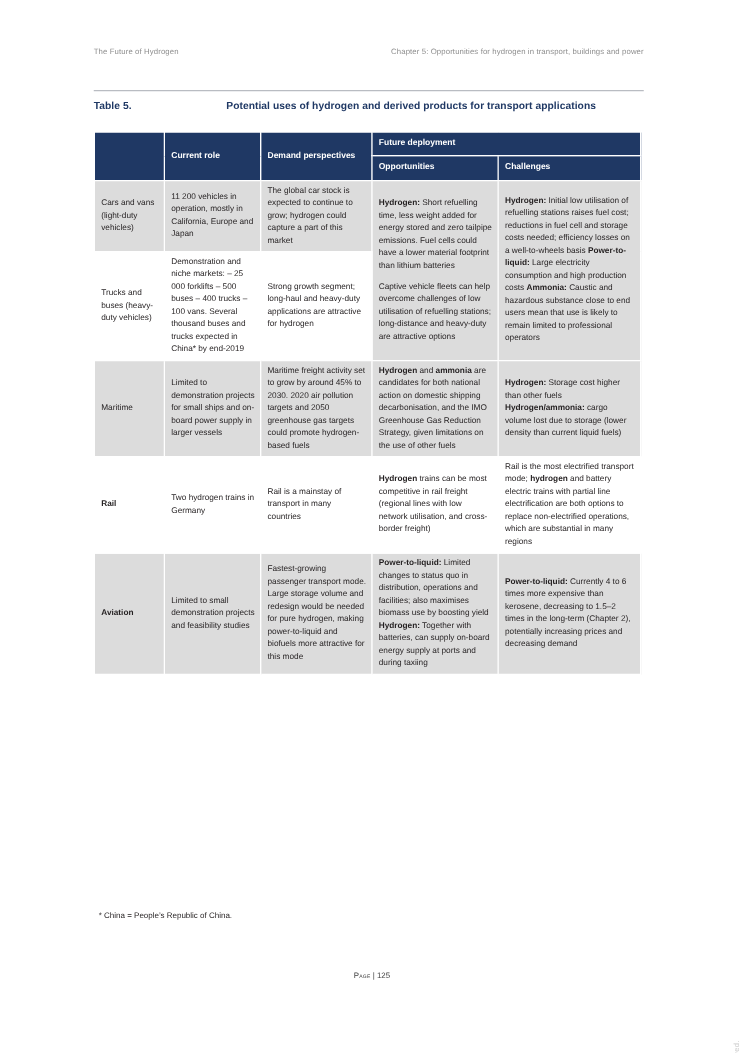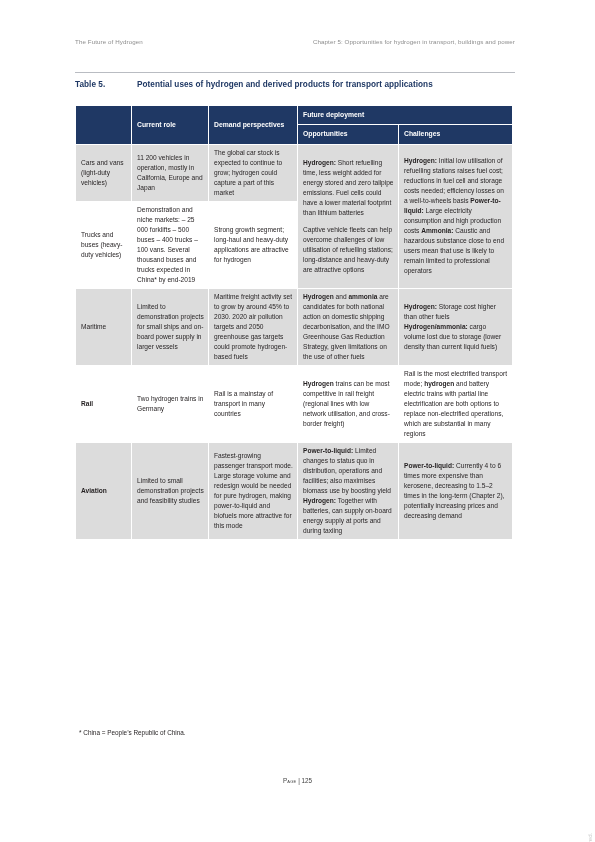--- a/index.html
+++ b/index.html
@@ -47,21 +47,21 @@
     top: 80px;
     left: 75px;
     width: 440px;
     display: flex;
     font-size: 8.2px;
     font-weight: bold;
     color: #1f3864;
     letter-spacing: 0.05px;
   }
   .caption .cap-label { width: 62px; flex: 0 0 62px; }
-  .caption .cap-title { flex: 1 1 auto; }
+  .caption .cap-title { flex: 1 1 auto; margin-left: 44px; }
 
   
   table.t5 {
     position: absolute;
     top: 105px;
     left: 75px;
     width: 437px;
     border-collapse: collapse;
     table-layout: fixed;
     font-size: 6.6px;

